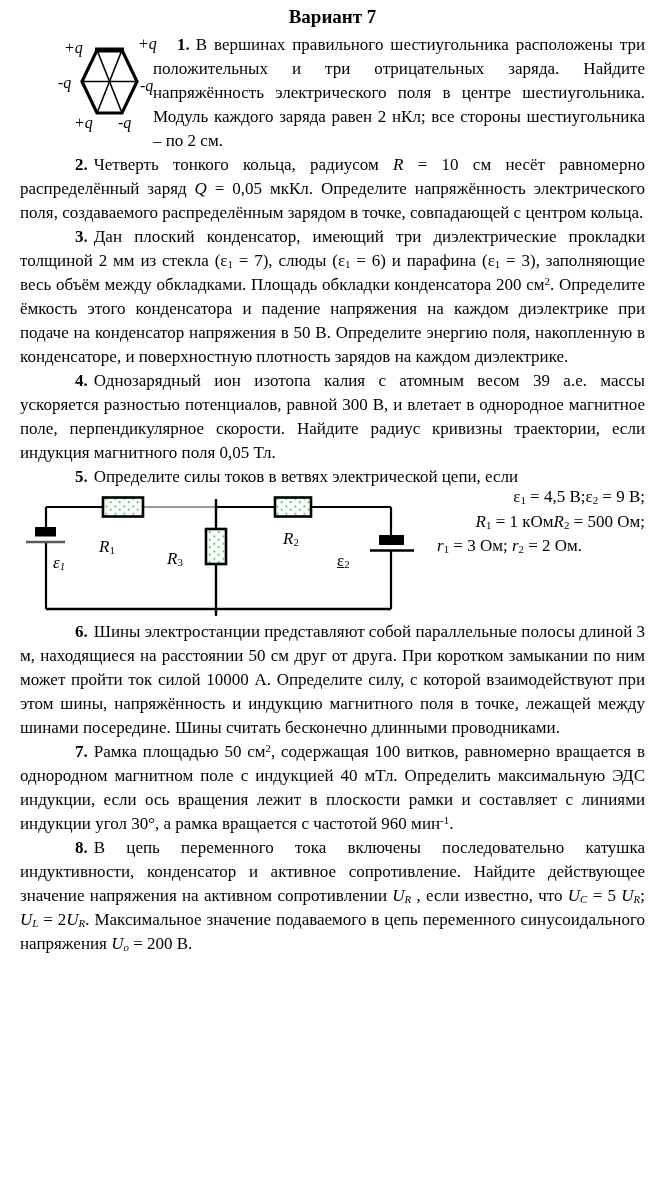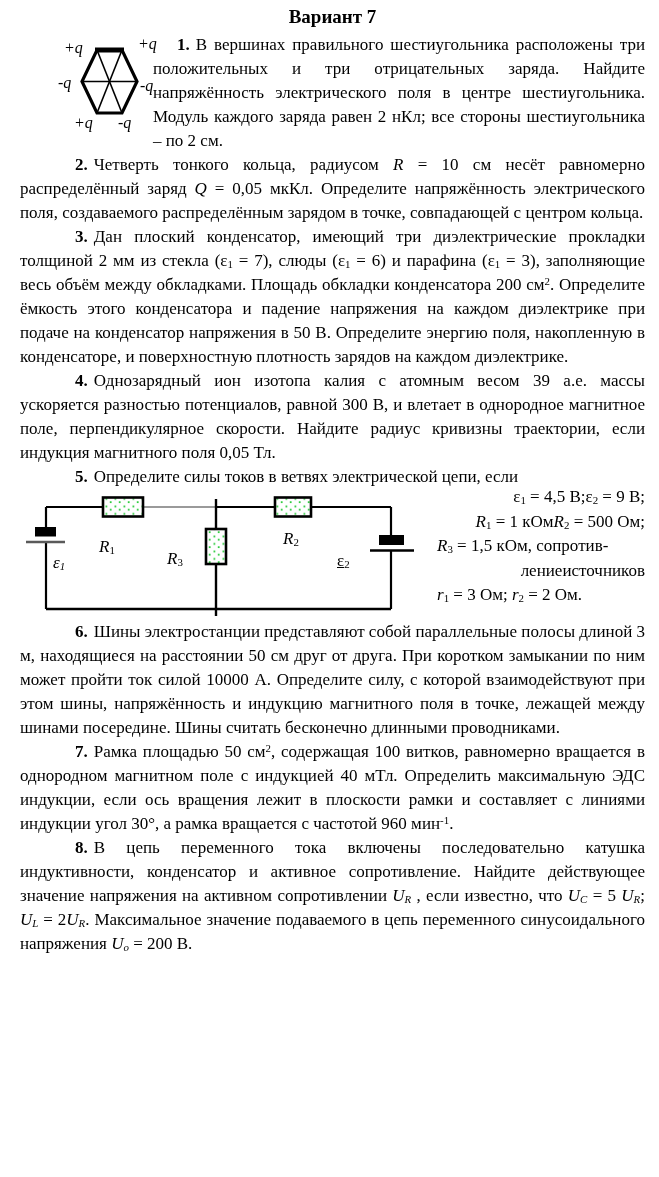--- a/index.html
+++ b/index.html
@@ -128,27 +128,20 @@
   <div class="given">
     <div class="gline j">
       <span>ε<sub>1</sub> = 4,5 В;</span>
       <span>ε<sub>2</sub> = 9 В;</span>
     </div>
     <div class="gline j">
       <span><i>R</i><sub>1</sub> = 1 кОм</span>
       <span><i>R</i><sub>2</sub> = 500 Ом;</span>
     </div>
     <div class="gline">
-      <span><i>R</i><sub>3</sub> = 1,5 кОм, сопротив-</span>
-    </div>
-    <div class="gline j">
-      <span>ление</span>
-      <span>источников</span>
-    </div>
-    <div class="gline">
       <span><i>r</i><sub>1</sub> = 3 Ом; <i>r</i><sub>2</sub> = 2 Ом.</span>
     </div>
   </div>
 </div>
 
 <p class="prob">
   <span class="num">6.</span><span>Шины электростанции представляют собой параллельные полосы длиной 3 м, находящиеся на расстоянии 50 см друг от друга. При коротком замыкании по ним может пройти ток силой 10000 А. Определите силу, с которой взаимодействуют при этом шины, на­пряжённость и индукцию магнитного поля в точке, лежащей между шинами посередине. Шины считать бесконечно длинными провод­никами.</span>
 </p>
 
 <p class="prob">

